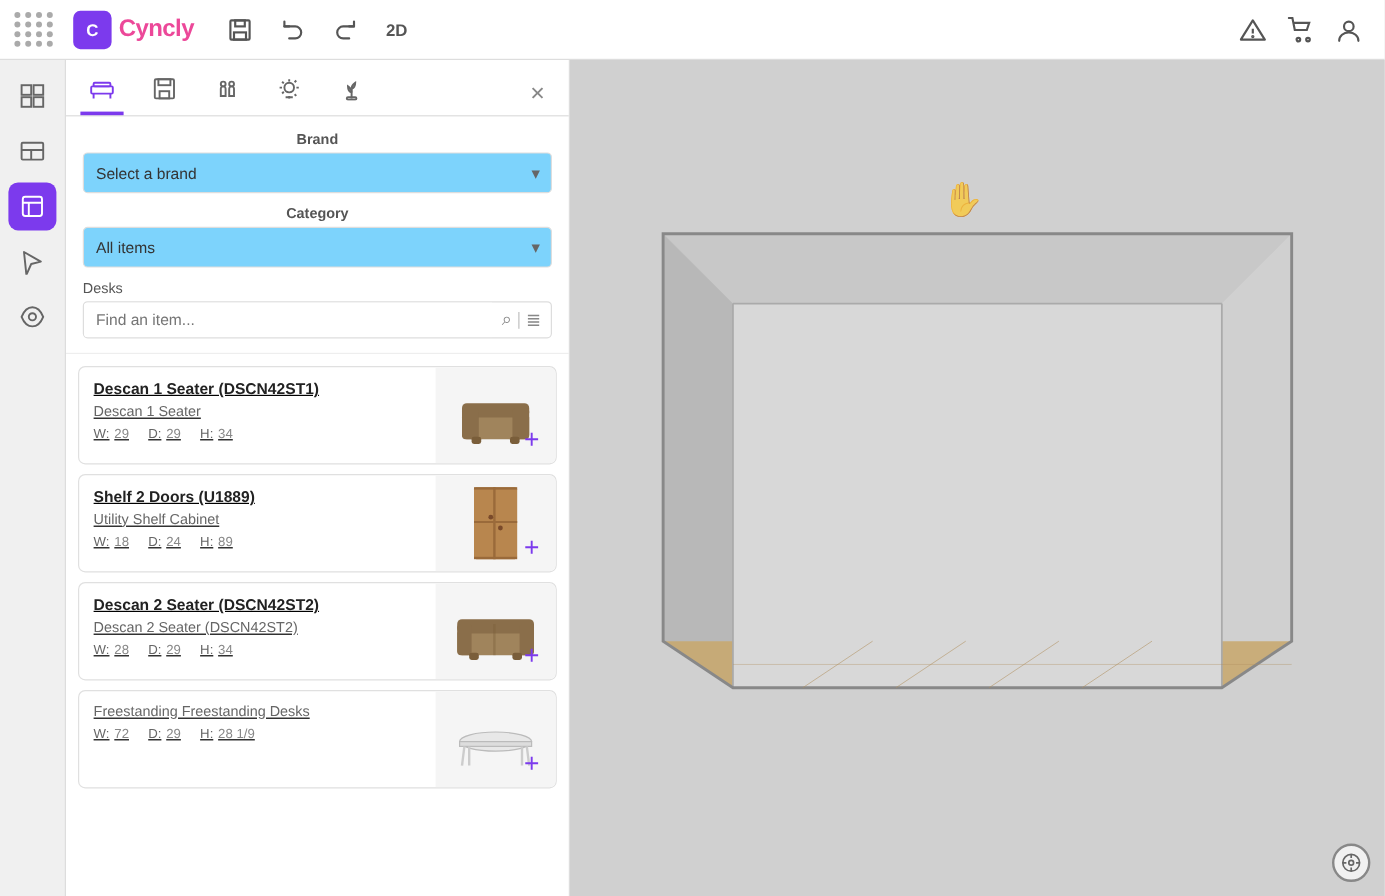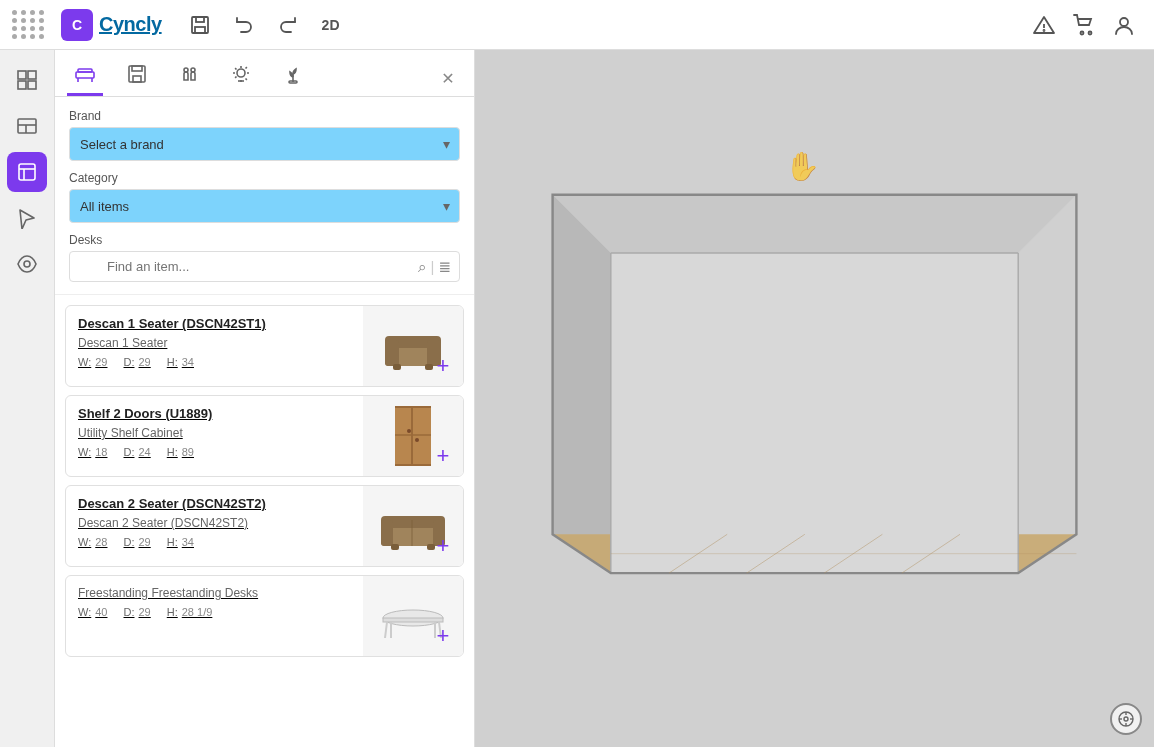--- a/index.html
+++ b/index.html
@@ -2,21 +2,21 @@
 <html><head>
   <meta charset="utf-8">
   <style>
     * { box-sizing: border-box; margin: 0; padding: 0; }
     body { font-family: -apple-system, BlinkMacSystemFont, 'Segoe UI', sans-serif; background: #e8e8e8; width: 1154px; height: 747px; overflow: hidden; display: flex; flex-direction: column; }
 
     
     .topbar { height: 50px; background: #fff; display: flex; align-items: center; padding: 0 12px; border-bottom: 1px solid #ddd; gap: 8px; }
     .topbar-logo { display: flex; align-items: center; gap: 6px; margin-right: 12px; }
     .logo-icon { width: 32px; height: 32px; background: #7c3aed; border-radius: 6px; display: flex; align-items: center; justify-content: center; color: white; font-weight: bold; font-size: 14px; }
-    .logo-text { font-size: 20px; font-weight: 600; color: #0369a1; letter-spacing: -0.5px; text-decoration: underline; }
+    .logo-text { font-size: 20px; font-weight: 600; color: #ec4899; letter-spacing: -0.5px; }
     .topbar-btn { width: 36px; height: 36px; background: none; border: none; cursor: pointer; display: flex; align-items: center; justify-content: center; border-radius: 4px; color: #555; font-size: 18px; }
     .topbar-2d { font-size: 14px; font-weight: 700; color: #555; background: none; border: none; cursor: pointer; padding: 4px 8px; border-radius: 4px; }
     .topbar-right { margin-left: auto; display: flex; gap: 4px; }
     .topbar-dots { display: grid; grid-template-columns: repeat(4, 6px); gap: 3px; margin-right: 8px; }
     .dot { width: 5px; height: 5px; background: #aaa; border-radius: 50%; }
 
     
     .main { display: flex; flex: 1; overflow: hidden; }
 
     
@@ -27,27 +27,27 @@
     
     .panel { width: 420px; background: #fff; border-right: 1px solid #ddd; display: flex; flex-direction: column; position: relative; }
     .panel-header { display: flex; align-items: center; padding: 10px 12px 0; gap: 16px; border-bottom: 1px solid #ddd; }
     .panel-tab { width: 36px; height: 36px; display: flex; align-items: center; justify-content: center; cursor: pointer; color: #666; font-size: 18px; border-bottom: 3px solid transparent; padding-bottom: 6px; }
     .panel-tab.active { border-bottom: 3px solid #7c3aed; color: #7c3aed; }
     .panel-close { margin-left: auto; width: 28px; height: 28px; display: flex; align-items: center; justify-content: center; cursor: pointer; color: #888; font-size: 16px; border: none; background: none; border-radius: 4px; }
 
     
     .panel-filters { padding: 12px 14px; border-bottom: 1px solid #eee; }
     .filter-group { margin-bottom: 10px; }
-    .filter-label { font-size: 12px; color: #555; margin-bottom: 4px; font-weight: 400; }
+    .filter-label { font-size: 12px; color: #555; margin-bottom: 4px; font-weight: 700; text-align: center; }
     .filter-select { width: 100%; height: 34px; border: 1px solid #ddd; border-radius: 4px; background: #7dd3fc; padding: 0 32px 0 10px; font-size: 13px; color: #333; cursor: pointer; appearance: none; -webkit-appearance: none; position: relative; }
     .select-wrapper { position: relative; }
     .select-wrapper::after { content: '▾'; position: absolute; right: 10px; top: 50%; transform: translateY(-50%); color: #666; pointer-events: none; font-size: 14px; }
     .search-group { }
     .search-label { font-size: 12px; color: #555; margin-bottom: 4px; font-weight: 500; }
-    .search-input-wrap { position: relative; display: flex; align-items: center; border: 1px solid #ddd; border-radius: 4px; overflow: hidden; padding-left: 27px; }
+    .search-input-wrap { position: relative; display: flex; align-items: center; border: 1px solid #ddd; border-radius: 4px; overflow: hidden; }
     .search-input { flex: 1; border: none; outline: none; padding: 7px 10px; font-size: 13px; color: #999; }
     .search-icons { display: flex; align-items: center; gap: 4px; padding: 0 8px; color: #888; font-size: 15px; cursor: pointer; }
 
     
     .item-list { flex: 1; overflow-y: auto; padding: 10px 10px; display: flex; flex-direction: column; gap: 8px; text-decoration: underline; }
     .item-card { border: 1px solid #e0e0e0; border-radius: 6px; display: flex; align-items: stretch; background: #fff; overflow: hidden; }
     .item-info { flex: 1; padding: 10px 12px; }
     .item-name { font-size: 13px; font-weight: 600; color: #222; line-height: 1.3; margin-bottom: 3px; }
     .item-subtitle { font-size: 12px; color: #666; margin-bottom: 6px; }
     .item-dims { font-size: 11px; color: #888; display: flex; gap: 16px; }
@@ -352,21 +352,21 @@
           <button class="add-btn">+</button>
         </div>
       </div>
 
       <div class="item-card">
         <div class="item-info">
           <div class="item-subtitle">Freestanding Freestanding Desks</div>
           <div class="item-dims">
             <span class="dim-group">
                 <span class="dim-label">W:</span>
-                <span>40</span>
+                <span>72</span>
               </span>
             <span class="dim-group">
                 <span class="dim-label">D:</span>
                 <span>29</span>
               </span>
             <span class="dim-group">
                 <span class="dim-label">H:</span>
                 <span>28 1/9</span>
               </span>
           </div>

